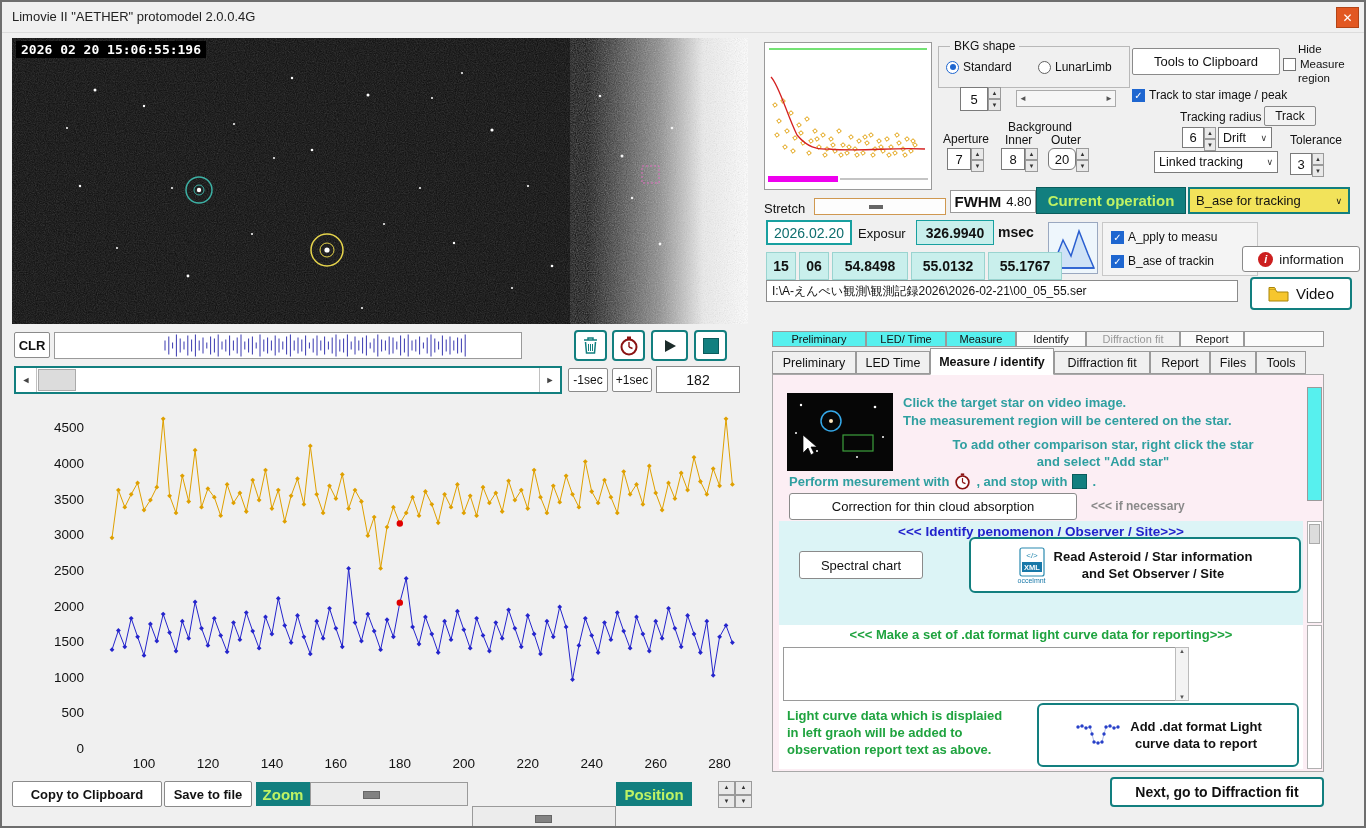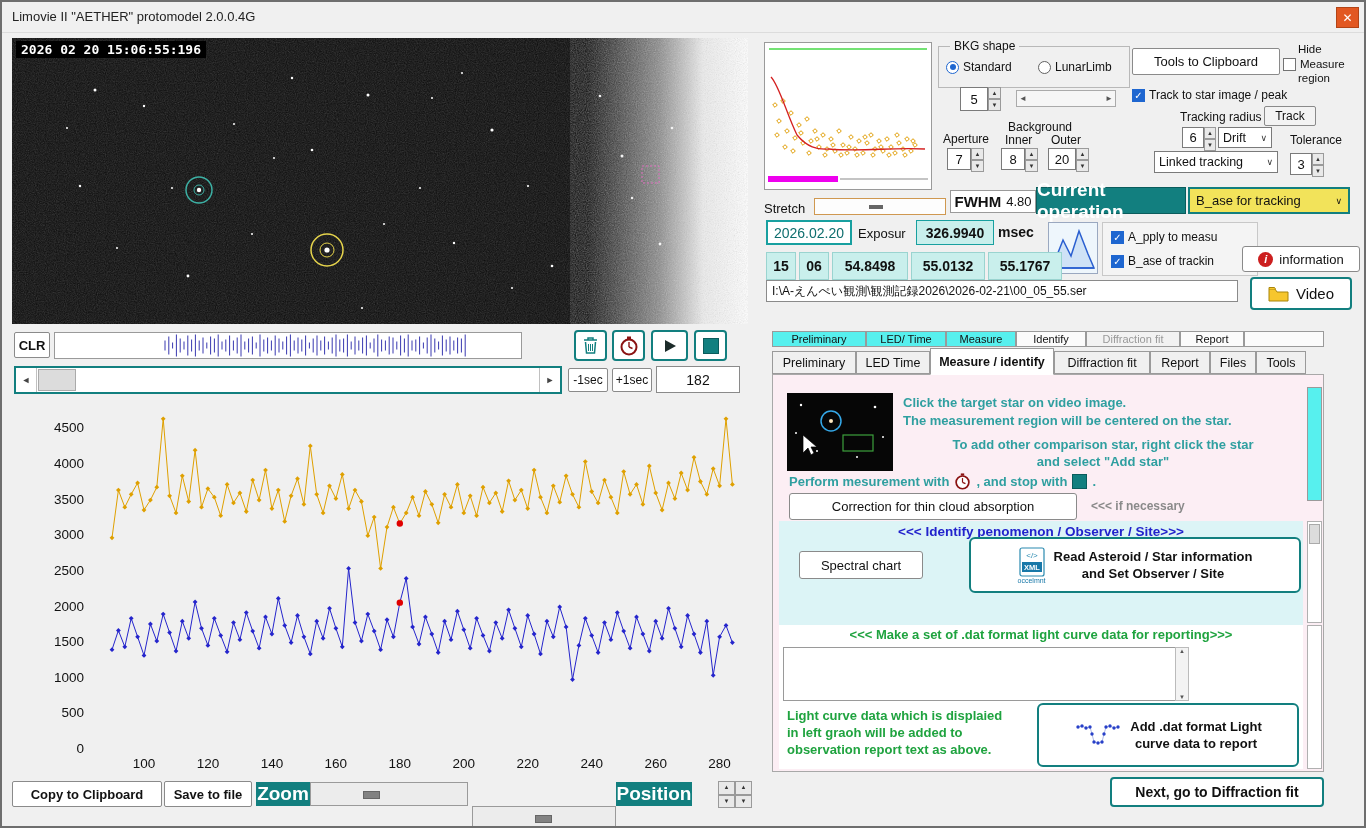--- a/index.html
+++ b/index.html
@@ -24,21 +24,21 @@
   .rb.sel::after{content:"";position:absolute;inset:2.5px;border-radius:50%;background:#1e66d0;}
   .combo{background:#fff;border:1px solid #7a7a7a;display:flex;align-items:center;justify-content:space-between;font-size:12.5px;padding:0 4px;}
   .combo .ar{font-size:9px;color:#333;}
   .groupbox{border:1px solid #b8b8b8;}
   .tab1{position:absolute;top:329px;height:16px;border:1px solid #9a9a9a;display:flex;align-items:center;justify-content:center;font-size:11px;box-sizing:border-box;}
   .tab1.cyan{background:#57f0ee;}
   .tab1.plain{background:#fbfbfb;}
   .tab1.dis{background:#f2f2f2;color:#999;}
   .tab2{position:absolute;top:349px;height:23px;border:1px solid #9a9a9a;background:#f0f0f0;display:flex;align-items:center;justify-content:center;font-size:12.5px;box-sizing:border-box;}
   .tab2.active{background:#fff;font-weight:bold;top:346px;height:27px;z-index:3;border-bottom:1px solid #fff;}
-  .teal-label{background:#127f7f;color:#ffffff;font-weight:bold;font-size:19px;display:flex;align-items:center;justify-content:center;}
+  .teal-label{background:#127f7f;color:#bef264;font-weight:bold;font-size:15px;display:flex;align-items:center;justify-content:center;}
   .slider{background:#ececec;border:1px solid #9a9a9a;position:relative;}
   .slider .thumb{position:absolute;top:50%;margin-top:-3px;width:15px;height:6px;background:#828282;border:1px solid #666;}
   .tealtext{color:#2f9fa0;font-weight:bold;font-size:13px;white-space:nowrap;}
   svg text{font-family:"Liberation Sans",sans-serif;}
 </style>
 </head>
 <body>
 
 <div id="app">
 
@@ -221,21 +221,21 @@
       </div>
   </div>
   <div class="abs spin" style="left:999px;top:146px;height:22px;">
     <div class="val" style="width:22px;">8</div>
     <div class="arrcol">
         <div>▲</div>
         <div>▼</div>
       </div>
   </div>
   <div class="abs spin" style="left:1046px;top:146px;height:22px;">
-    <div class="val" style="width:26px;">20</div>
+    <div class="val" style="width:26px;border-radius:6px;">20</div>
     <div class="arrcol">
         <div>▲</div>
         <div>▼</div>
       </div>
   </div>
 
   <div class="abs spin" style="left:1180px;top:125px;height:21px;">
     <div class="val" style="width:20px;">6</div>
     <div class="arrcol" style="width:12px;">
         <div>▲</div>

